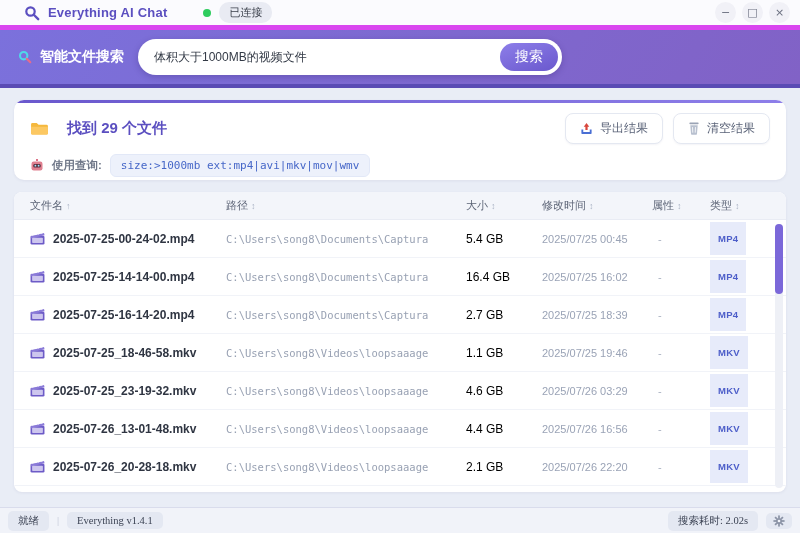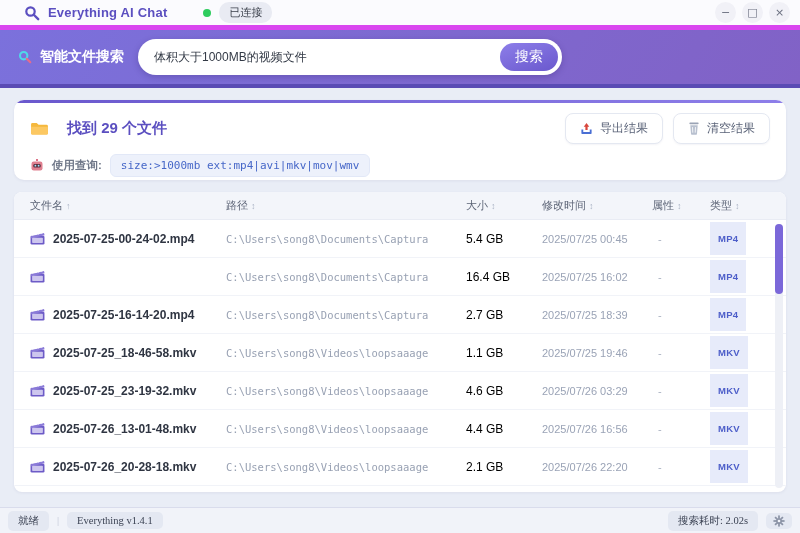--- a/index.html
+++ b/index.html
@@ -252,20 +252,21 @@
   </div>
 
   <div class="t-row">
     <div class="c-name">
       <svg width="15" height="13" viewBox="0 0 16 14" class="icon-svg">
         <rect x="0.5" y="4" width="15" height="9.5" rx="1.5" fill="#6d5bc7"></rect>
         <path d="M0.8 4.5 L15 1 L15.6 3.4 L1.4 6.9 Z" fill="#8a7ad8"></path>
         <path d="M2.6 4.1 L4.4 2.3 M5.8 3.3 L7.6 1.5 M9 2.5 L10.8 0.8 M12.2 1.8 L14 0.2" stroke="#fff" stroke-width="0.9"></path>
         <rect x="2.2" y="6.2" width="11.6" height="5.6" rx="0.8" fill="#cdc6ee"></rect>
       </svg>
+      <span class="fname">2025-07-25-14-14-00.mp4</span>
     </div>
     <div class="c-path mono">C:\Users\song8\Documents\Captura</div>
     <div class="c-size">16.4 GB</div>
     <div class="c-time">2025/07/25 16:02</div>
     <div class="c-attr">-</div>
     <div class="c-type"><span class="badge">MP4</span></div>
   </div>
 
   <div class="t-row">
     <div class="c-name">

